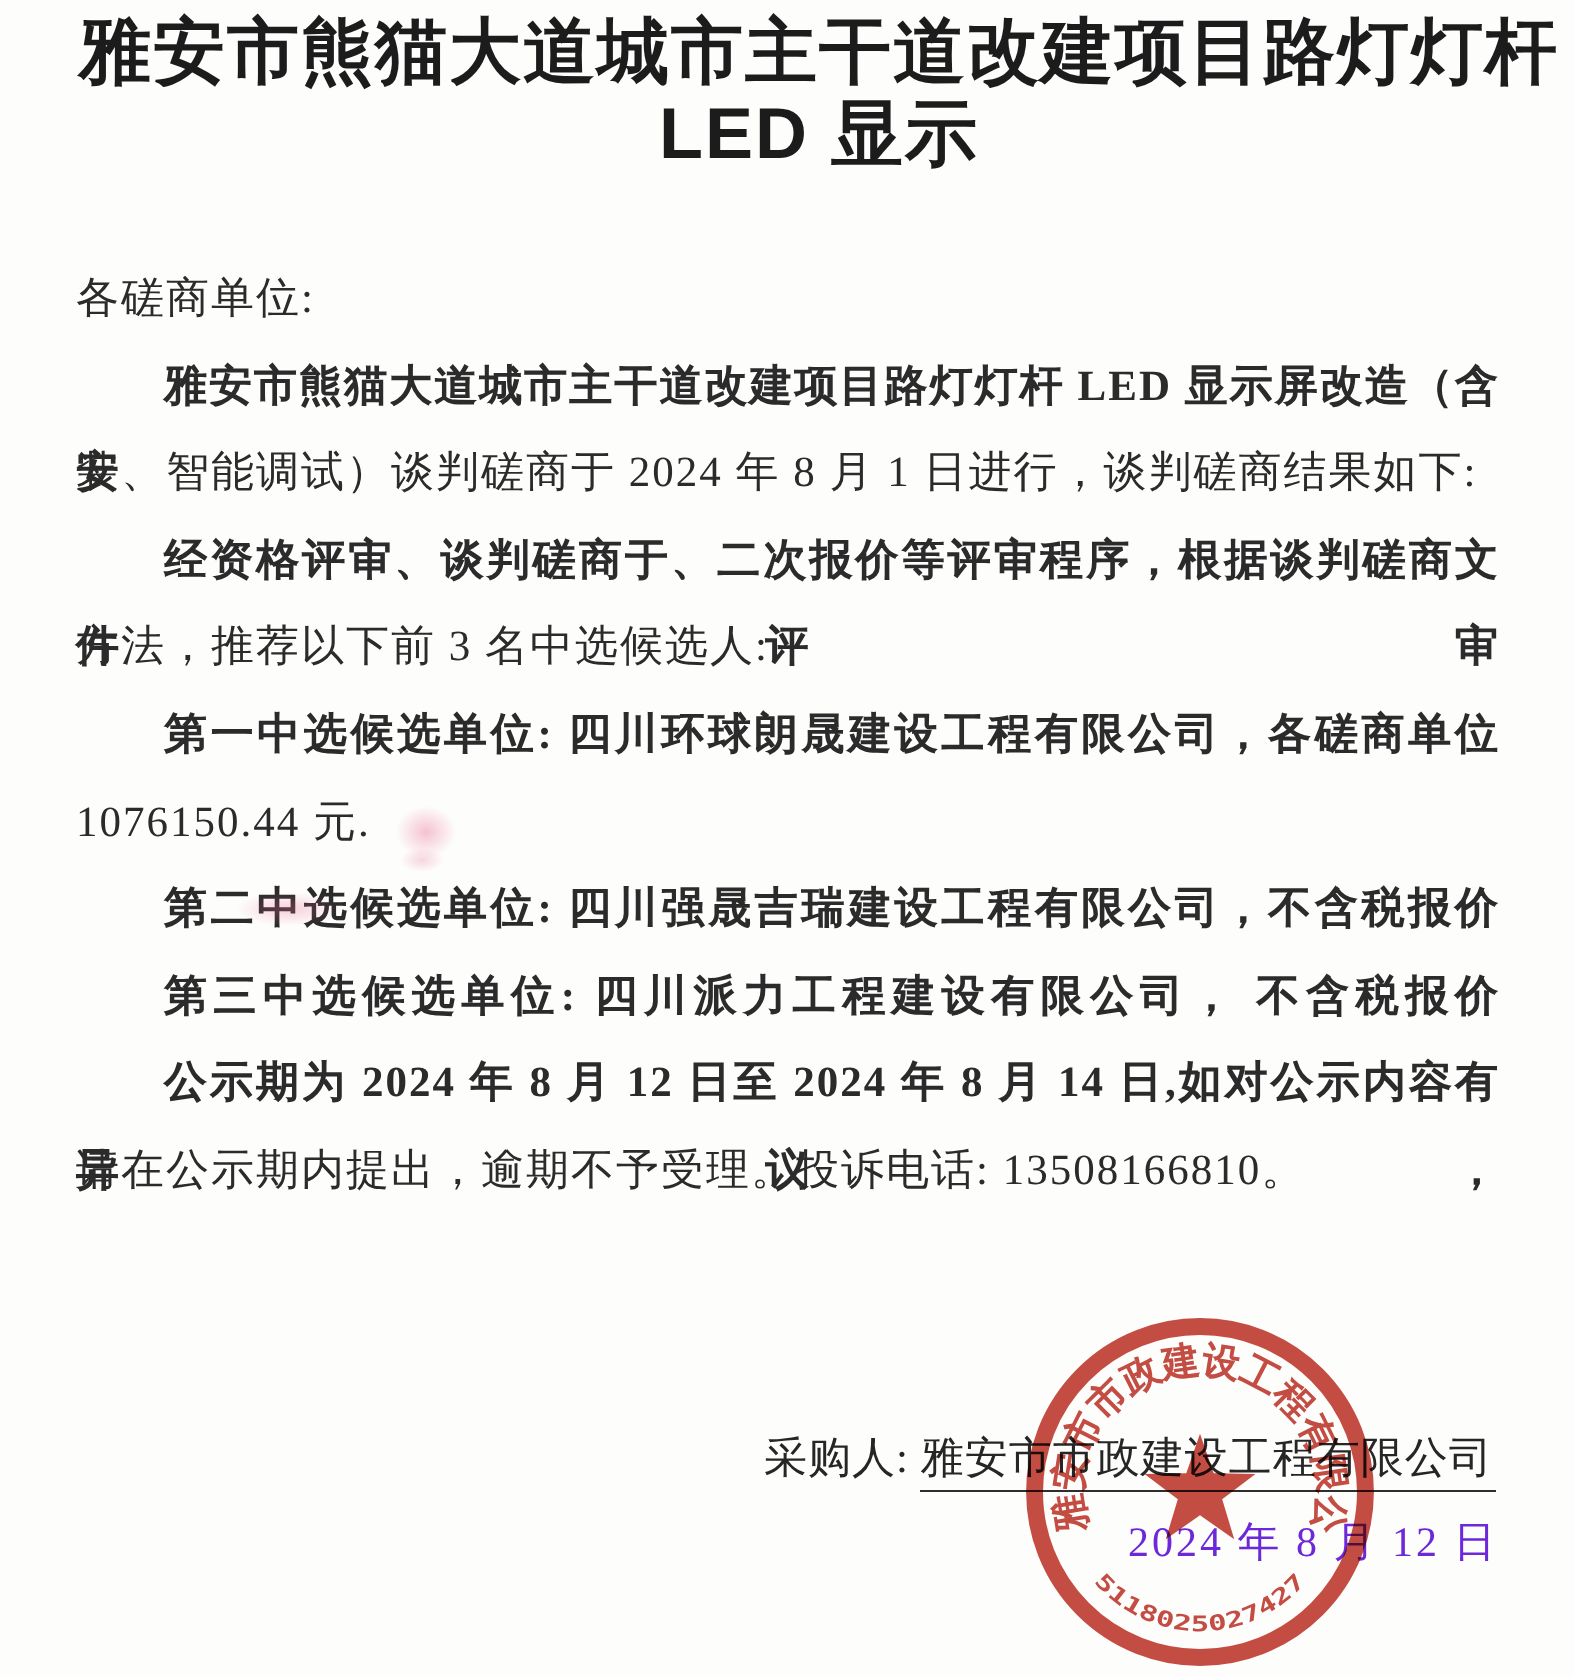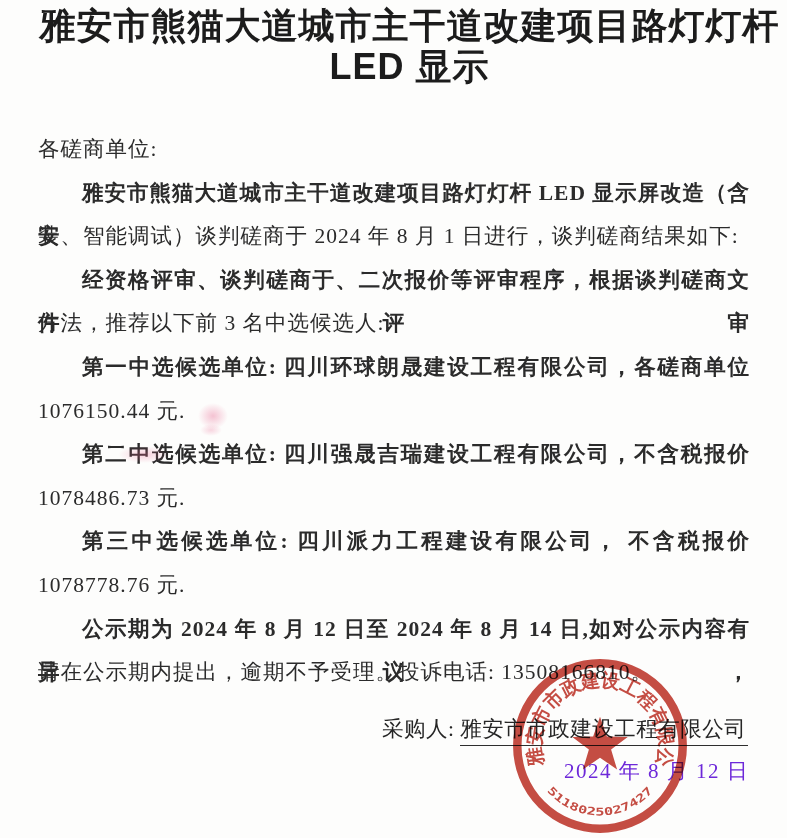--- a/index.html
+++ b/index.html
@@ -76,23 +76,21 @@
   <div class="body-text">
 
   <div class="line">各磋商单位:</div>
       <div class="line indent justify">雅安市熊猫大道城市主干道改建项目路灯灯杆 LED 显示屏改造（含安</div>
       <div class="line">装、智能调试）谈判磋商于 2024 年 8 月 1 日进行，谈判磋商结果如下:</div>
       <div class="line indent justify">经资格评审、谈判磋商于、二次报价等评审程序，根据谈判磋商文件评审</div>
       <div class="line">方法，推荐以下前 3 名中选候选人:</div>
       <div class="line indent justify">第一中选候选单位: 四川环球朗晟建设工程有限公司，各磋商单位</div>
       <div class="line">1076150.44 元.</div>
       <div class="line indent justify">第二中选候选单位: 四川强晟吉瑞建设工程有限公司，不含税报价</div>
-      <div class="line">1078486.73 元.</div>
       <div class="line indent justify">第三中选候选单位: 四川派力工程建设有限公司， 不含税报价</div>
-      <div class="line">1078778.76 元.</div>
       <div class="line indent justify">公示期为 2024 年 8 月 12 日至 2024 年 8 月 14 日,如对公示内容有异议，</div>
       <div class="line">请在公示期内提出，逾期不予受理。投诉电话: 13508166810。</div>
     </div>
 
   <div class="smudge s1"></div>
   <div class="smudge s2"></div>
   <div class="smudge s3"></div>
 
   <div class="purchaser"><span>采购人:</span>&nbsp;<span class="company">雅安市市政建设工程有限公司</span>
   </div>

